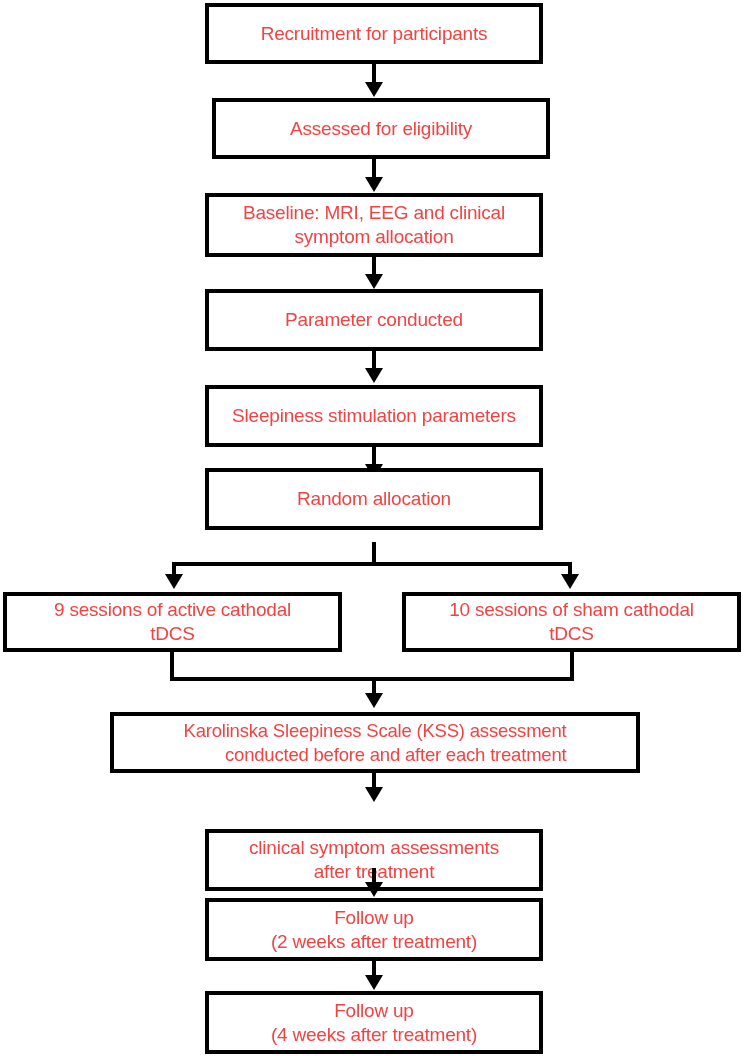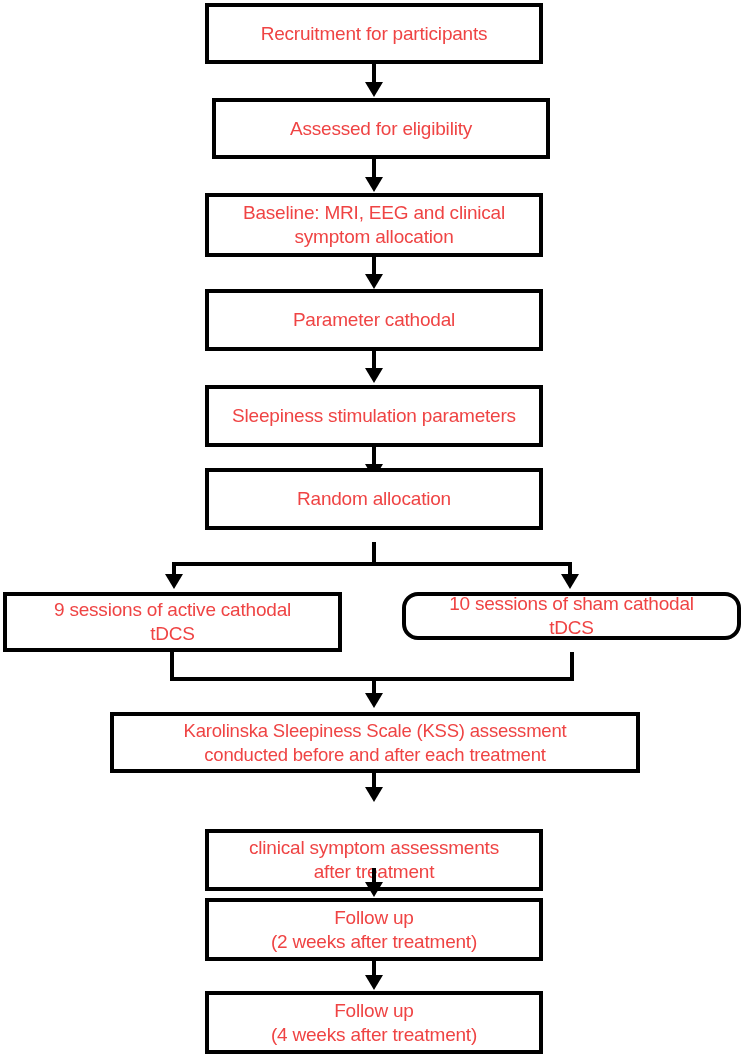--- a/index.html
+++ b/index.html
@@ -24,21 +24,21 @@
     align-items: center;
     justify-content: center;
     text-align: center;
     color: #ef4444;
     font-size: 19px;
     line-height: 1.25;
     letter-spacing: -0.2px;
     white-space: pre-line;
     padding: 2px 6px;
   }
-  .node.small { font-size: 18.5px; }
+  .node.small { font-size: 18.5px; text-align: right; }
   .conn {
     position: absolute;
     background: #000000;
   }
   .vline { width: 4px; }
   .hline { height: 4px; }
   .arrowhead {
     position: absolute;
     width: 0;
     height: 0;
@@ -61,21 +61,21 @@
 
   <div class="conn vline" style="left:372px; top:159px; height:22px;"></div>
   <div class="arrowhead" style="left:365px; top:177px;"></div>
 
   <div class="node" style="left:205px; top:193px; width:338px; height:64px;">Baseline:  MRI, EEG and clinical
 symptom allocation</div>
 
   <div class="conn vline" style="left:372px; top:257px; height:21px;"></div>
   <div class="arrowhead" style="left:365px; top:274px;"></div>
 
-  <div class="node" style="left:205px; top:289px; width:338px; height:62px;">Parameter cathodal</div>
+  <div class="node" style="left:205px; top:289px; width:338px; height:62px;">Parameter conducted</div>
 
   <div class="conn vline" style="left:372px; top:351px; height:20px;"></div>
   <div class="arrowhead" style="left:365px; top:368px;"></div>
 
   <div class="node" style="left:205px; top:385px; width:338px; height:62px;">Sleepiness stimulation parameters</div>
 
   <div class="conn vline" style="left:372px; top:447px; height:20px;"></div>
   <div class="arrowhead" style="left:365px; top:464px;"></div>
 
   <div class="node" style="left:205px; top:468px; width:338px; height:62px;">Random allocation</div>
@@ -86,21 +86,21 @@
 
   <div class="conn vline" style="left:172px; top:562px; height:14px;"></div>
   <div class="arrowhead" style="left:165px; top:574px;"></div>
 
   <div class="conn vline" style="left:568px; top:562px; height:14px;"></div>
   <div class="arrowhead" style="left:561px; top:574px;"></div>
 
   <div class="node" style="left:3px; top:592px; width:339px; height:60px;">9 sessions of active cathodal
 tDCS</div>
 
-  <div class="node" style="left:402px; top:592px; width:339px; height:48px;border-radius:16px;">10 sessions of sham cathodal
+  <div class="node" style="left:402px; top:592px; width:339px; height:60px;">10 sessions of sham cathodal
 tDCS</div>
 
   <div class="conn vline" style="left:170px; top:652px; height:29px;"></div>
 
   <div class="conn vline" style="left:570px; top:652px; height:29px;"></div>
 
   <div class="conn hline" style="left:170px; top:677px; width:404px;"></div>
 
   <div class="conn vline" style="left:372px; top:677px; height:18px;"></div>
   <div class="arrowhead" style="left:365px; top:693px;"></div>

